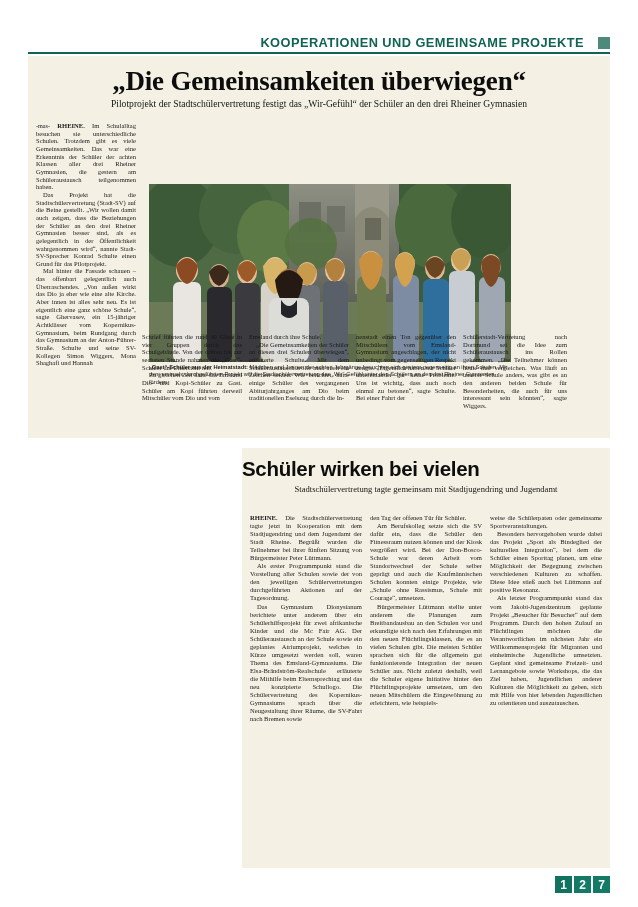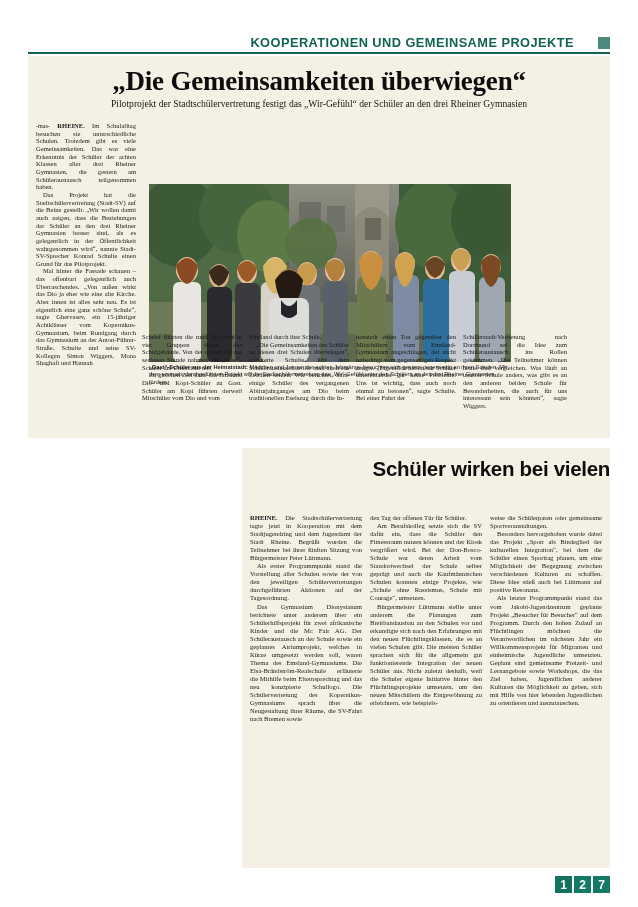--- a/index.html
+++ b/index.html
@@ -9,21 +9,21 @@
     color:#111;
     position:relative;
     overflow:hidden;
   }
   .page{position:relative;width:638px;height:907px;background:#fff;}
 
   
   .section-head{
     position:absolute;left:28px;top:26px;width:582px;height:24px;
     display:flex;align-items:flex-end;justify-content:flex-end;
-    gap:24px;
+    gap:14px;
   }
   .section-title{
     font-family:"Liberation Sans", sans-serif;
     font-weight:bold;
     font-size:12.8px;
     letter-spacing:.45px;
     color:#116355;
     line-height:14px;
     white-space:nowrap;
   }
@@ -100,21 +100,21 @@
     text-align:left;
   }
   .caption b{font-weight:bold;}
 
   
   .art2{
     position:absolute;left:242px;top:448px;width:368px;height:420px;
     background:#f4f1e4;box-sizing:border-box;
   }
   .headline2{
-    text-align:right;
+    text-align:left;
     font-family:"Liberation Sans", sans-serif;
     font-weight:bold;
     font-size:20.5px;
     line-height:25px;
     margin:8px 0 0 0;
     letter-spacing:-0.3px;
     color:#0d0d0d;
   }
   .subhead2{
     text-align:center;
@@ -264,20 +264,21 @@
       </div>
       <div class="col c5 a1-lower">
         <p class="first">Schülerstadt-Vertretung nach Dortmund sei die Idee zum Schüleraustausch ins Rollen gekommen. „Die Teilnehmer können heute mal vergleichen. Was läuft an unserer Schule anders, was gibt es an den anderen beiden Schule für Besonderheiten, die auch für uns interessant sein könnten“, sagte Wiggers.</p>
       </div>
 
     </div>
   </div>
 
   <div class="art2">
     <div class="headline2">Schüler wirken bei vielen</div>
+    <div class="subhead2">Stadtschülervertretung tagte gemeinsam mit Stadtjugendring und Jugendamt</div>
 
     <div class="a2body">
       <div class="col d1">
         <p class="first"><span class="lede">RHEINE.</span>
           <span>Die Stadtschülervertretung tagte jetzt in Kooperation mit dem Stadtjugendring und dem Jugendamt der Stadt Rheine. Begrüßt wurden die Teilnehmer bei ihrer fünften Sitzung von Bürgermeister Peter Lüttmann.</span></p>
         <p>Als erster Programmpunkt stand die Vorstellung aller Schulen sowie der von den jeweiligen Schülervertretungen durchgeführten Aktionen auf der Tagesordnung.</p>
         <p>Das Gymnasium Dionysianum berichtete unter anderem über ein Schülerhilfsprojekt für zwei afrikanische Kinder und die Mc Fair AG. Der Schüleraustausch an der Schule sowie ein geplantes Atriumprojekt, welches in Kürze umgesetzt werden soll, waren Thema des Emsland-Gymnasiums. Die Elsa-Brändström-Realschule erläuterte die Mithilfe beim Elternsprechtag und das neu konzipierte Schullogo. Die Schülervertretung des Kopernikus-Gymnasiums sprach über die Neugestaltung ihrer Räume, die SV-Fahrt nach Bremen sowie</p>
       </div>
       <div class="col d2">
         <p class="first">den Tag der offenen Tür für Schüler.</p>

